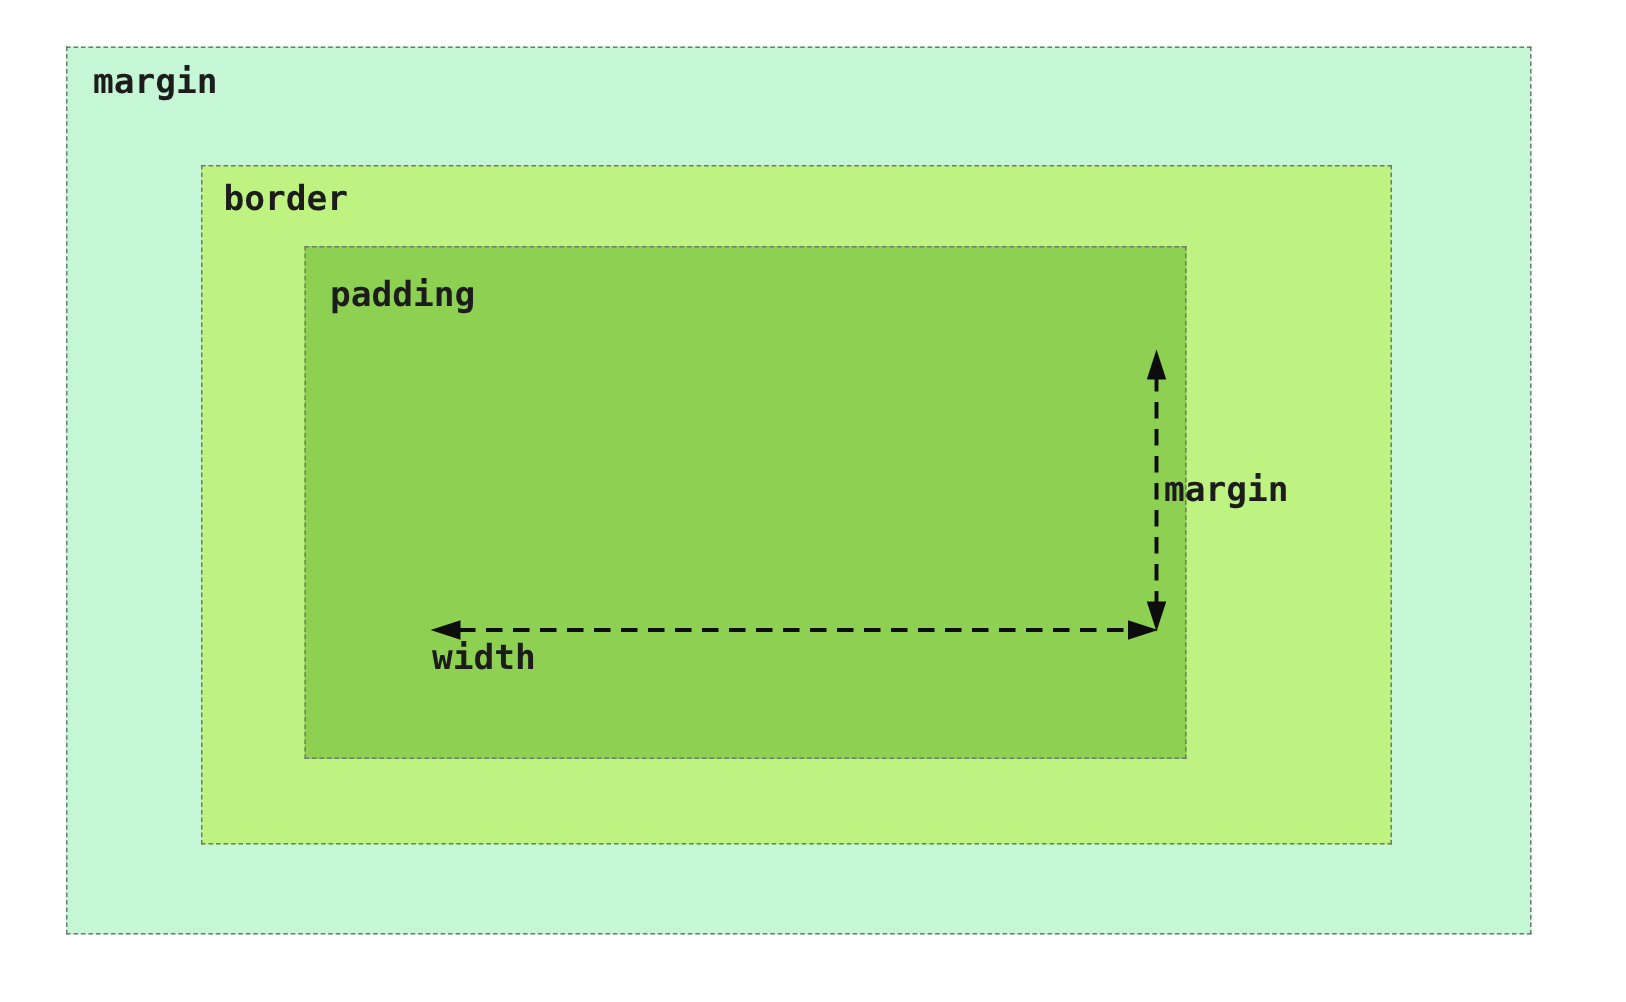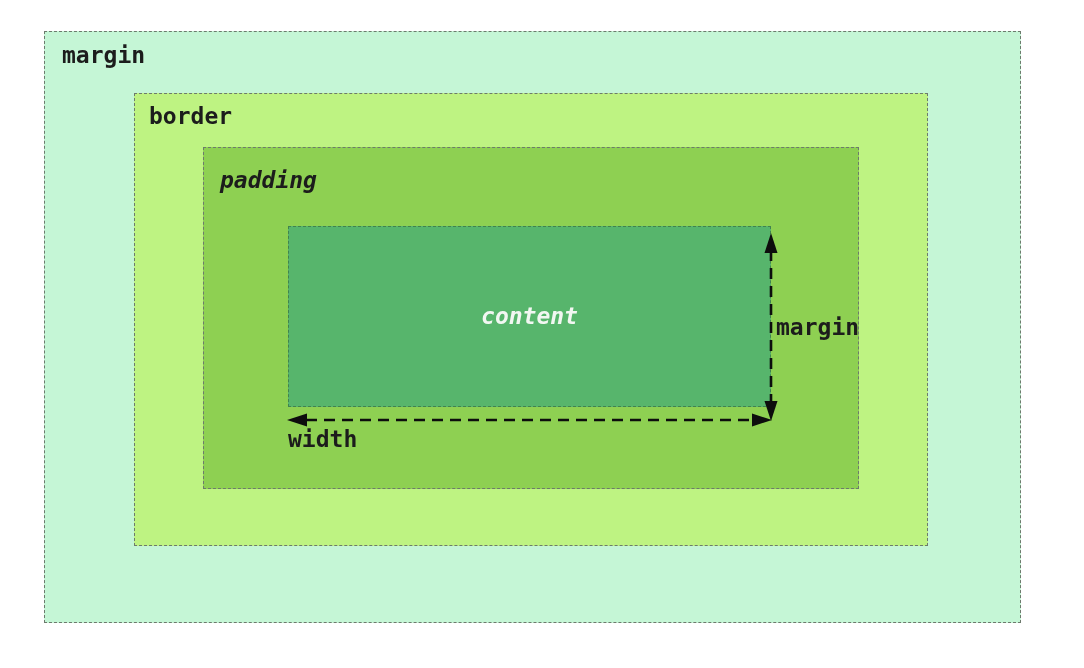--- a/index.html
+++ b/index.html
@@ -19,29 +19,28 @@
     position: absolute;
     border: 1px dashed var(--dash-border, #6d7a6d);
     box-sizing: border-box;
   }
   .margin-box {
     left: 44px; top: 31px;
     width: 977px; height: 592px;
     background: var(--margin-fill, #c5f6d6);
   }
   .border-box {
-    left: 89px; top: 61px;
+    left: 89px; top: 78px;
     width: 794px; height: 453px;
     background: var(--border-fill, #bef382);
   }
   .padding-box {
     left: 68px; top: 53px;
-    width: 656px; height: 342px;
+    width: 588px; height: 342px;
     background: var(--padding-fill, #8ed052);
-    font-style: italic;
   }
   .content-box {
     left: 84px; top: 78px;
     width: 483px; height: 181px;
     background: var(--content-fill, #57b56c);
     border-color: rgba(40, 70, 45, 0.45);
     display: flex;
     align-items: center;
     justify-content: center;
   }
@@ -87,23 +86,20 @@
 
   <div class="box margin-box">
     <span class="layer-label">margin</span>
 
     <div class="box border-box">
       <span class="layer-label">border</span>
 
       <div class="box padding-box">
         <span class="layer-label">padding</span>
 
-        <div class="box content-box">
-          <span class="content-label">content</span>
-        </div>
       </div>
     </div>
   </div>
 
   <svg class="arrows" viewBox="0 0 1084 668" xmlns="http://www.w3.org/2000/svg">
 
     <g stroke="#0d0d0d" fill="#0d0d0d">
       <line x1="771" y1="250" x2="771" y2="404" stroke-width="2.6" stroke-dasharray="11 7"></line>
       <polygon points="771,233 764.5,253 777.5,253" stroke="none"></polygon>
       <polygon points="771,421 764.5,401 777.5,401" stroke="none"></polygon>

